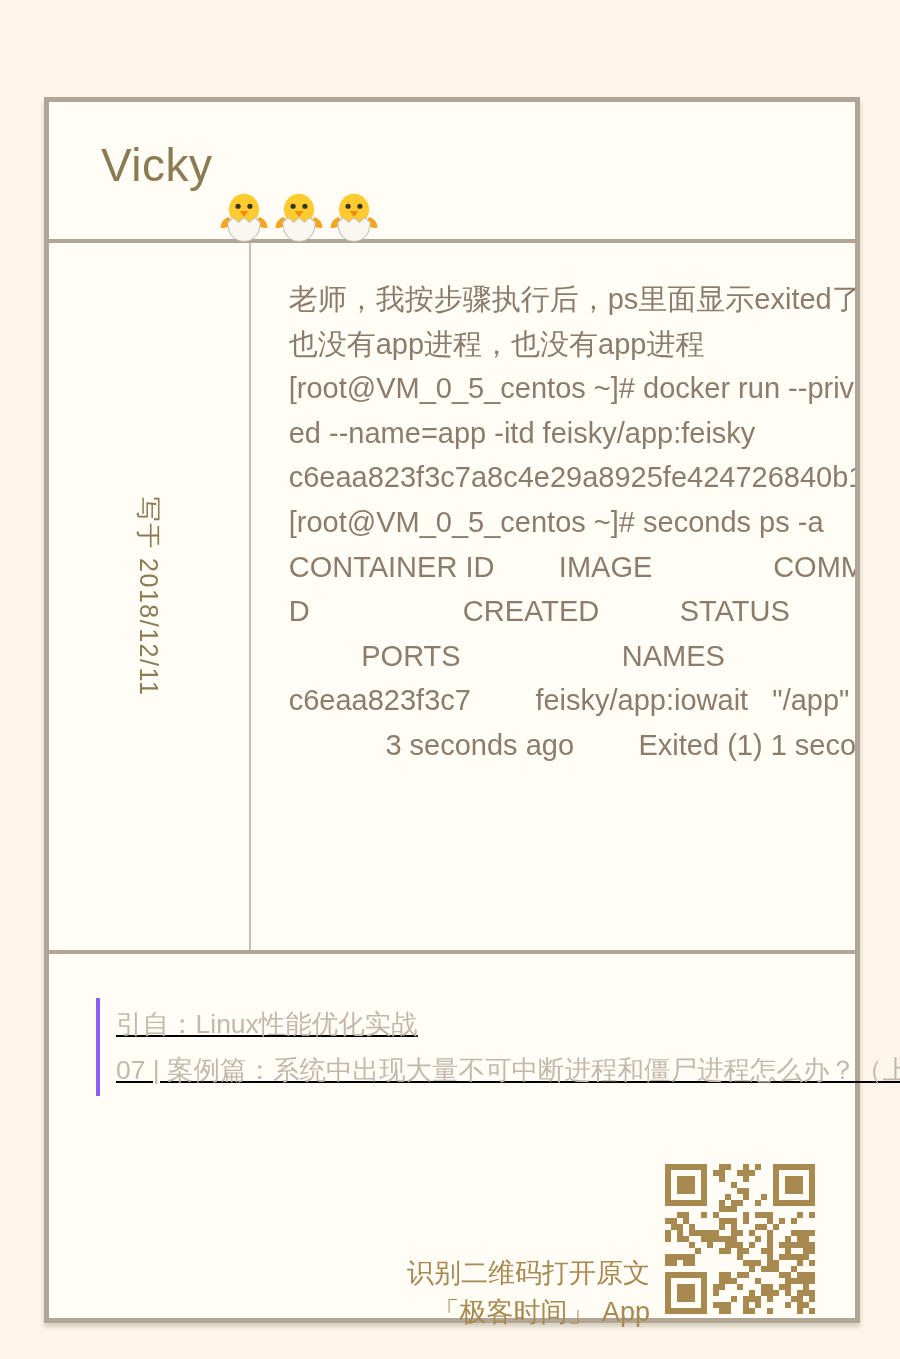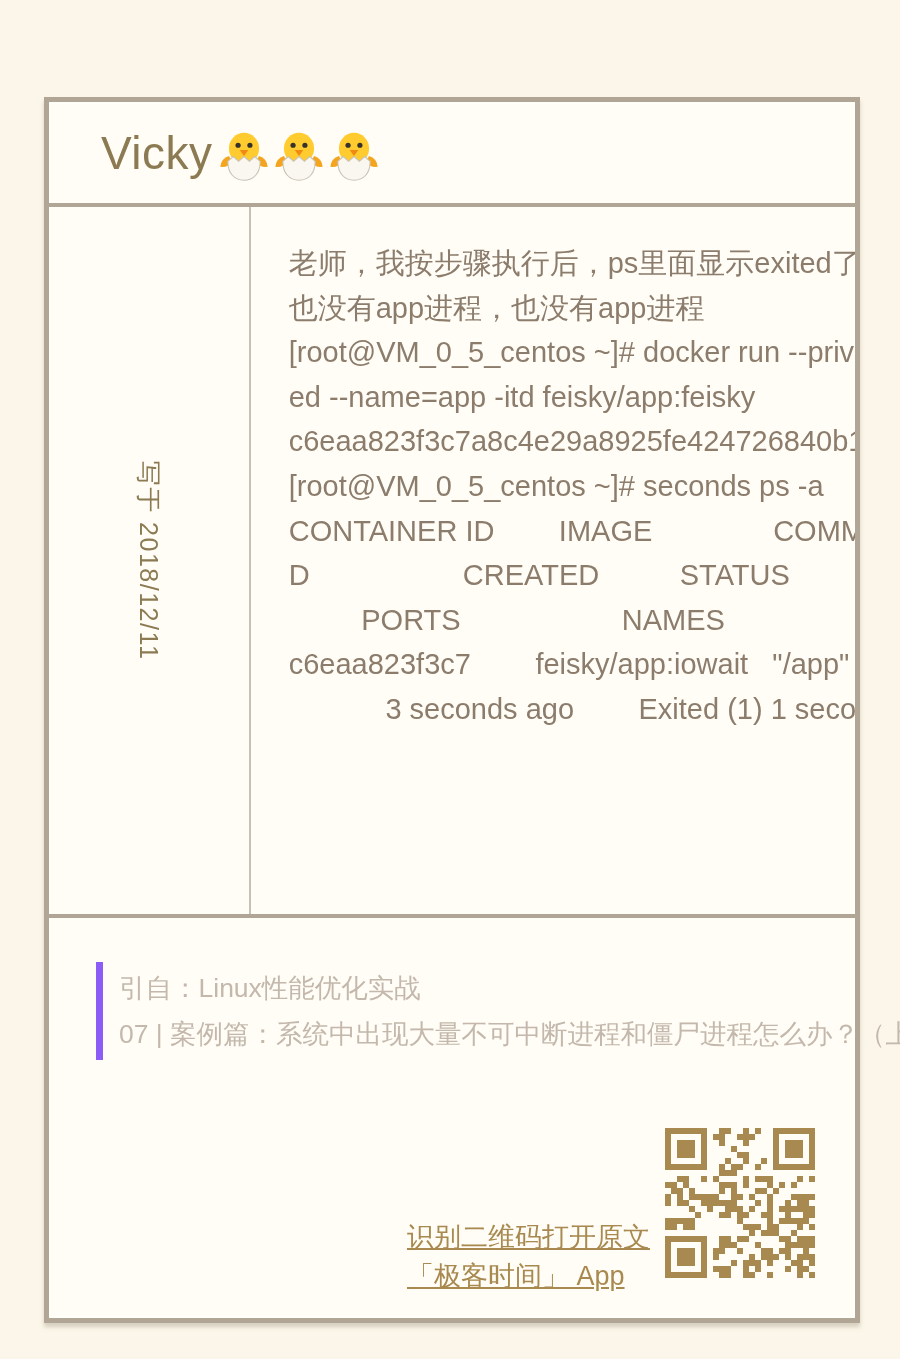--- a/index.html
+++ b/index.html
@@ -9,40 +9,40 @@
     font-family:"Liberation Sans","DejaVu Sans",sans-serif;
   }
   .card{
     position:absolute;left:44px;top:97px;width:806px;height:1216px;
     background:#FFFDF6;border:5px solid #B1A596;
     box-shadow:0 4px 4px rgba(150,138,118,.35), inset 0 0 0 2px #FFFEF9;
     display:flex;flex-direction:column;
   }
   .card-header{
     flex:0 0 auto;height:101px;border-bottom:4px solid #B1A596;
-    display:flex;align-items:center;padding-left:52px;
+    display:flex;padding-left:52px;margin-top:36px;
   }
   .author{font-size:46px;color:#8C7B52;letter-spacing:.5px;}
   .chicks{display:flex;align-items:flex-end;margin-left:4px;margin-bottom:-6px;}
   .chick{width:54px;height:56px;margin-right:1px;}
   .comment-row{flex:0 0 auto;height:707px;border-bottom:4px solid #B1A596;display:flex;}
   .date-col{flex:0 0 84px;border-right:2px solid #C9C0B5;display:flex;align-items:center;justify-content:center;}
   .date-text{
     transform:rotate(90deg);white-space:nowrap;
     font-size:25px;color:#8C7B52;letter-spacing:1.5px;
   }
   .comment-body{padding:34px 0 0 38px;overflow:hidden;}
   .comment-line{white-space:pre;font-size:29px;line-height:44.6px;color:#8C7C6C;}
   .footer-section{position:relative;flex:1 1 auto;}
-  .quote{margin:44px 40px 0 47px;border-left:7px solid #8b5cf6;padding:3px 0 3px 16px;}
+  .quote{margin:44px 40px 0 47px;border-left:4px solid #8b5cf6;padding:3px 0 3px 16px;text-decoration:underline;}
   .quote-line{font-size:26.5px;line-height:46px;color:#C4B8AC;white-space:nowrap;}
   .qr{position:absolute;top:210px;right:40px;width:150px;height:150px;}
   .caption{
-    position:absolute;top:300px;right:205px;text-align:left;
-    font-size:27px;line-height:39px;color:#A8894F;white-space:nowrap;text-decoration:underline;
+    position:absolute;top:300px;right:205px;text-align:right;
+    font-size:27px;line-height:39px;color:#A8894F;white-space:nowrap;
   }
 </style>
 </head>
 <body>
 
 <div class="card">
 
   <div class="card-header">
     <span class="author">Vicky</span>
     <span class="chicks">

